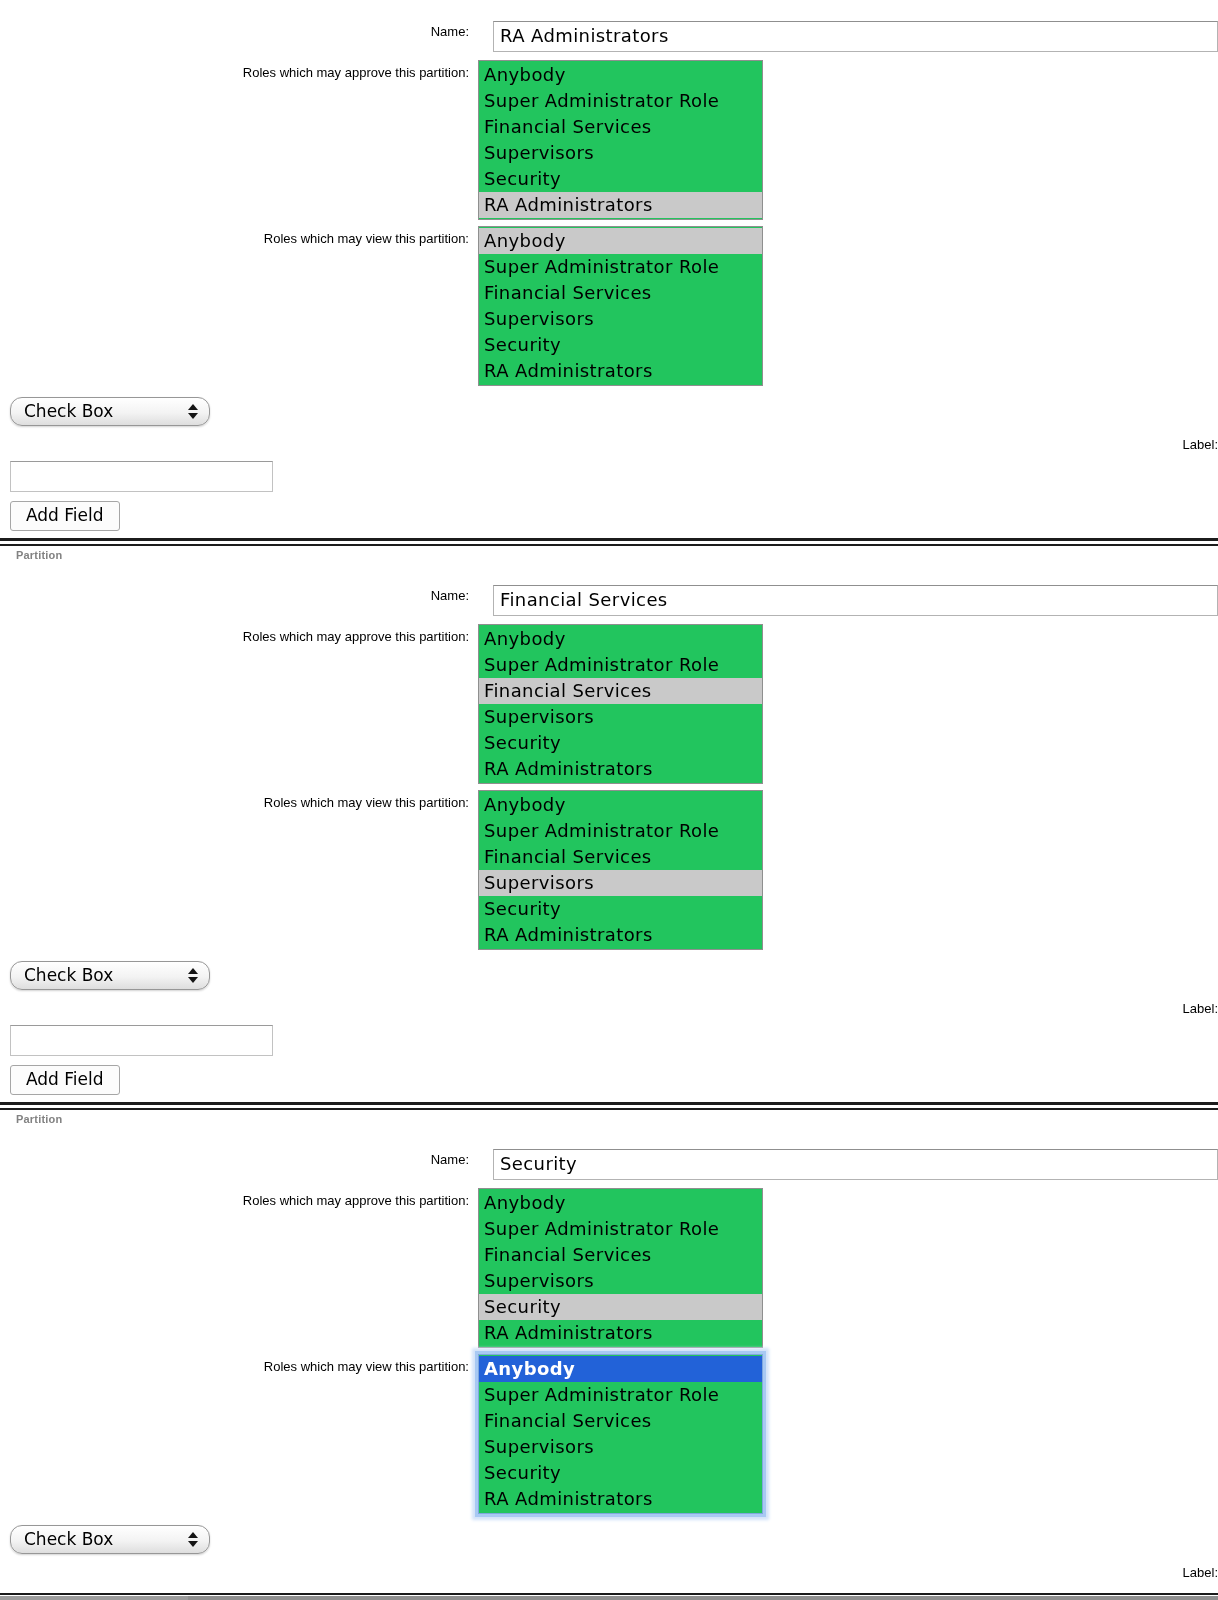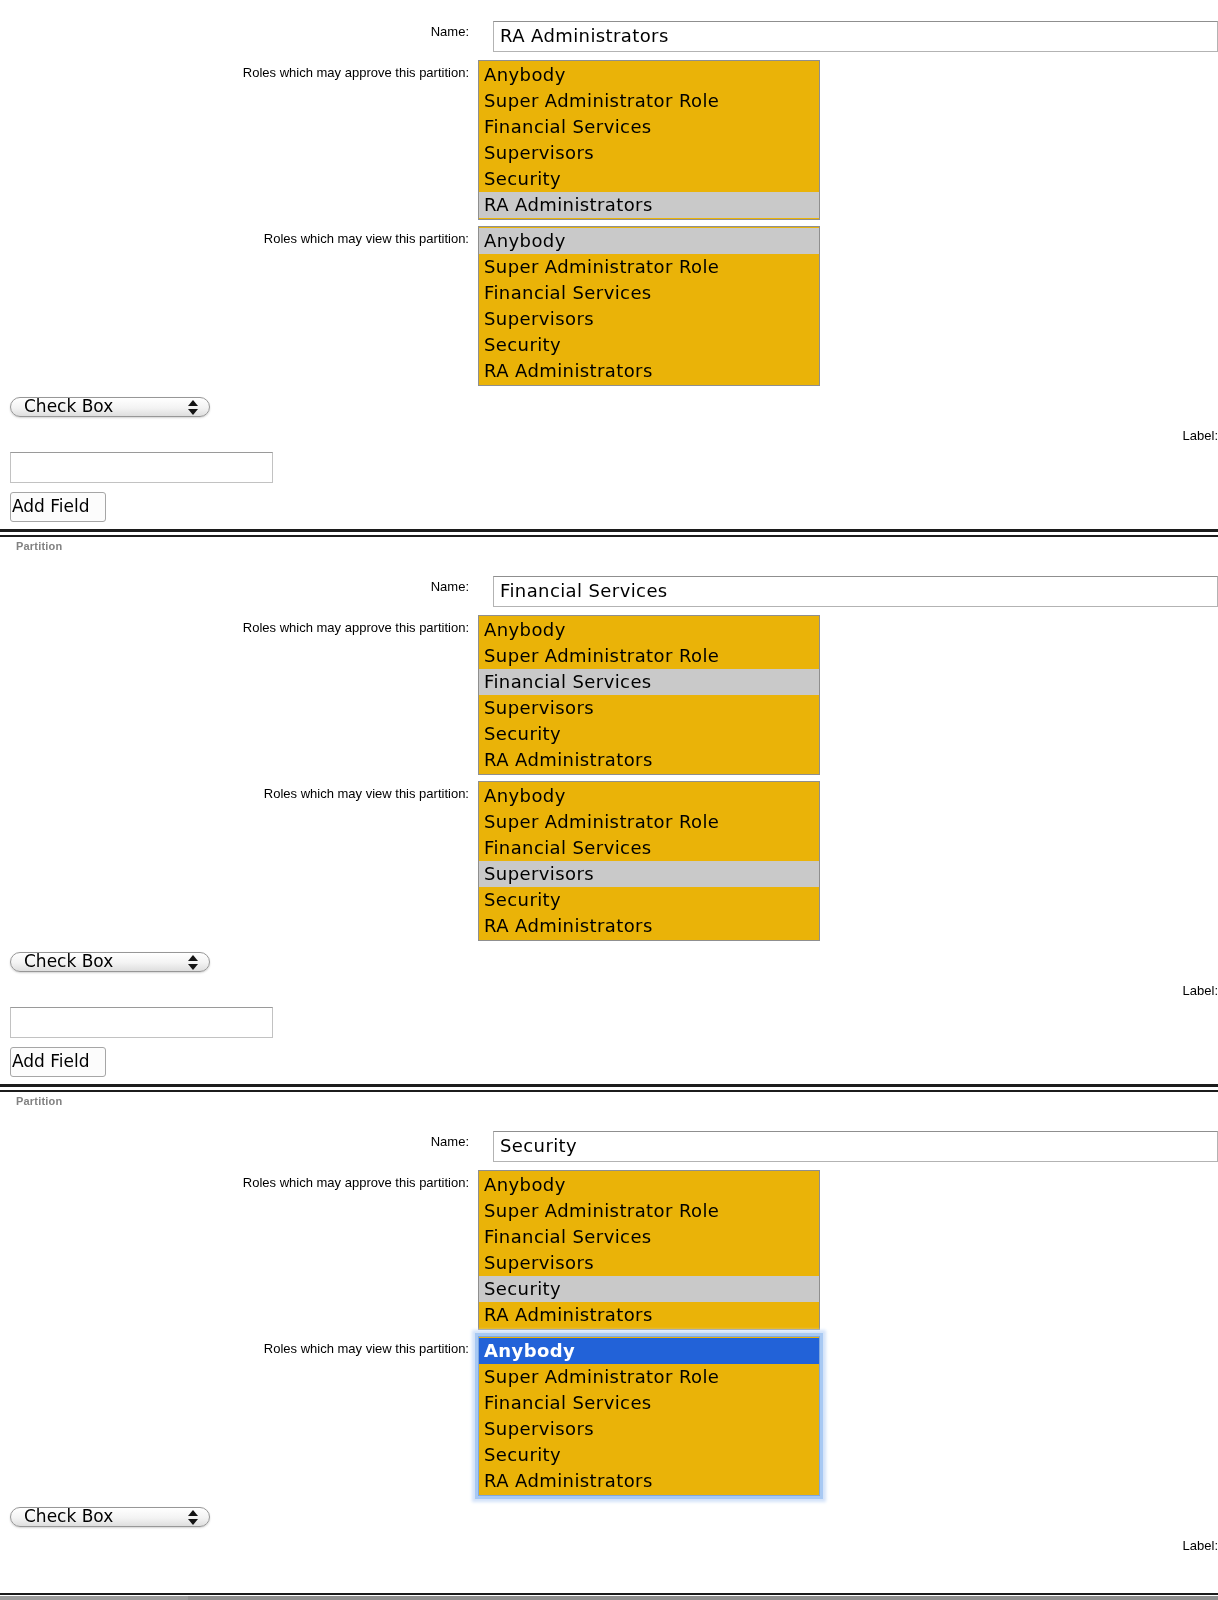--- a/index.html
+++ b/index.html
@@ -41,24 +41,24 @@
     background: #fff;
     font-family: "DejaVu Sans", "Liberation Sans", sans-serif;
     font-size: 18px;
     letter-spacing: 0.4px;
     color: #000;
     padding: 0 6px 2px 6px;
     outline: none;
   }
   
   .listbox {
-    width: 342px;
+    width: 285px;
     box-sizing: border-box;
     border: 1px solid #8f8f8f;
-    background: #eab308;
+    background: #22c55e;
     padding: 1px 0;
   }
   .opt {
     height: 26px; line-height: 26px;
     font-family: "DejaVu Sans", "Liberation Sans", sans-serif;
     font-size: 18px;
     letter-spacing: 0.4px;
     padding-left: 5px;
     white-space: nowrap;
     color: #000;
@@ -67,21 +67,21 @@
   .opt.sel-gray { background: #c9c9c9; }
   .opt.sel-blue { background: #2262d8; color: #fff; font-weight: bold; }
   .listbox.focused {
     border-color: #7fa7dd;
     box-shadow: 0 0 0 3px #a8c9f3, 0 0 3px 6px #d3e3f9;
   }
   
   .adder { padding-left: 10px; }
   .mac-select {
     display: flex; align-items: center;
-    width: 200px; height: 20px;
+    width: 200px; height: 29px;
     box-sizing: border-box;
     border: 1px solid #979797;
     border-radius: 12px;
     background: linear-gradient(180deg, #ffffff 0%, #f3f3f3 55%, #dedede 100%);
     box-shadow: 0 1px 2px rgba(0,0,0,0.18);
     padding: 0 10px 0 13px;
     margin-bottom: 11px;
     cursor: default;
   }
   .sel-text {
@@ -111,21 +111,21 @@
   }
   .add-btn {
     height: 30px;
     box-sizing: border-box;
     border: 1px solid #a6a6a6;
     border-radius: 3px;
     background: #fcfcfc;
     font-family: "DejaVu Sans", "Liberation Sans", sans-serif;
     font-size: 17px;
     color: #000;
-    padding: 0 15px 2px 1px;
+    padding: 0 15px 2px 15px;
   }
   
   .divider {
     width: 100%;
     height: 3px;
     border-top: 3px solid #1c1c1c;
     border-bottom: 2px solid #1c1c1c;
     box-sizing: content-box;
   }
   .legend {

